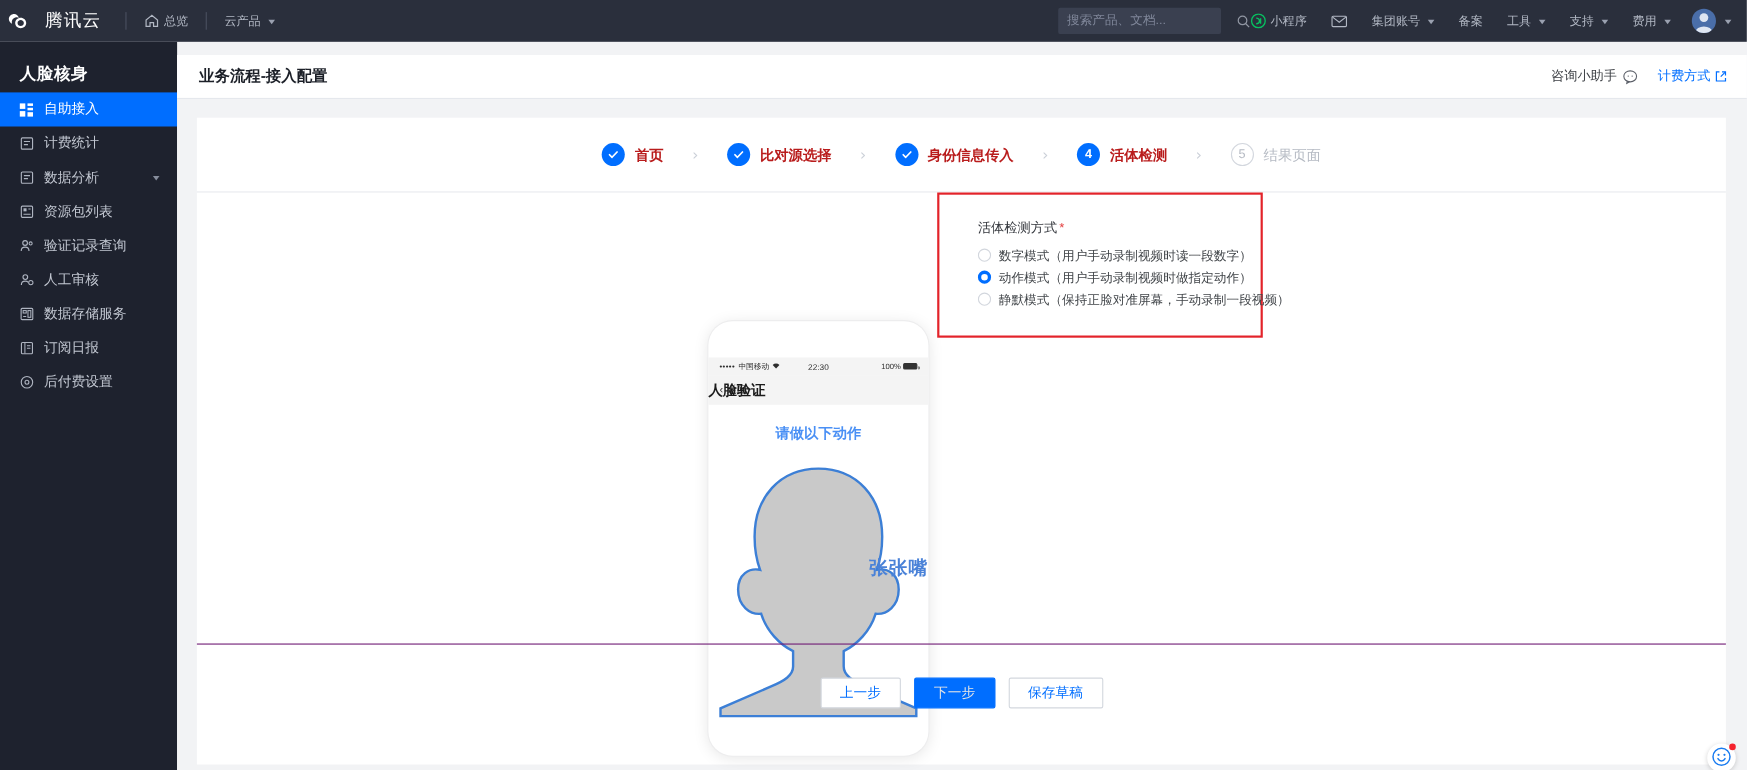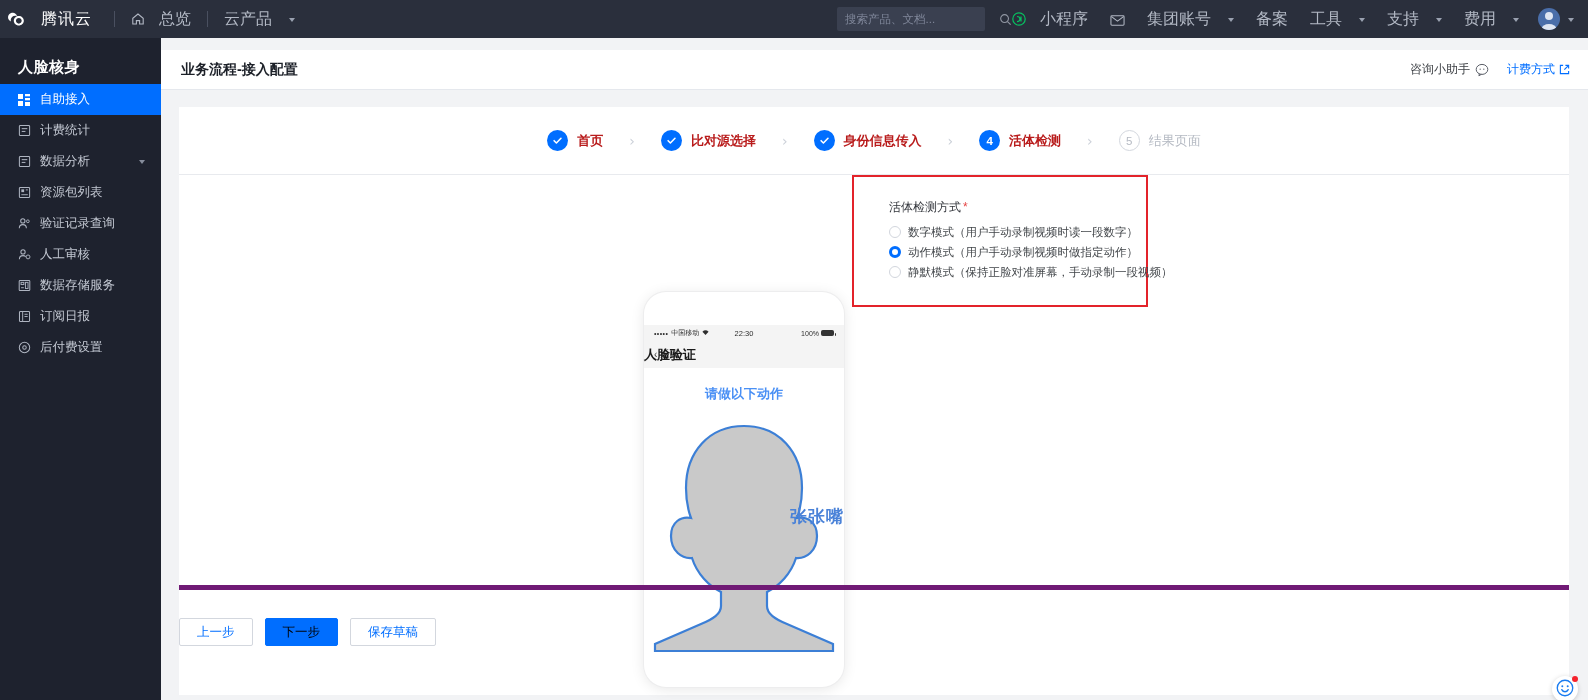--- a/index.html
+++ b/index.html
@@ -18,22 +18,22 @@
     width: 1588px; height: 38px;
     background: #2a2f3c;
     display: flex; align-items: center;
     z-index: 50;
   }
   .brand { display: flex; align-items: center; padding-left: 6px; gap: 9px; }
   .brand-logo { width: 26px; height: 20px; }
   .brand-name { color: #fff; font-size: 16px; letter-spacing: 1px; }
   .tb-divider { width: 1px; height: 16px; background: #4a5060; margin: 0 14px; }
   .tb-item {
-    display: flex; align-items: center; gap: 14px;
-    color: #b2b8c4; font-size: 16px; height: 38px; padding: 0 2px;
+    display: flex; align-items: center; gap: 4px;
+    color: #b2b8c4; font-size: 11px; height: 38px; padding: 0 2px;
     cursor: pointer; white-space: nowrap;
   }
   .home-icon { width: 14px; height: 14px; display:inline-block; }
   .caret {
     display: inline-block; width: 0; height: 0;
     border-left: 3.5px solid transparent;
     border-right: 3.5px solid transparent;
     border-top: 4px solid #9aa1b0;
     margin-left: 3px; position: relative; top: 1px;
   }
@@ -227,31 +227,31 @@
     width: 12px; height: 12px; border-radius: 50%;
     border: 1px solid #d2d6dd; background: #fff; flex: none;
     position: relative;
   }
   .radio.on { border: 3.5px solid #006eff; background: #fff; }
   .opt-text { font-size: 11.5px; color: #414549; white-space: nowrap; }
 
   
   .card-foot {
     position: absolute; bottom: 0; left: 0; width: 100%;
-    height: 89px; border-top: 5px solid #701a75;
-    display: flex; align-items: center; justify-content: flex-start; gap: 12px;
+    height: 89px; border-top: 1px solid #701a75;
+    display: flex; align-items: center; justify-content: center; gap: 12px;
   }
   .btn {
     height: 28px; min-width: 62px; padding: 0 17px;
     font-size: 12.5px; border-radius: 2px; cursor: pointer;
     display: flex; align-items: center; justify-content: center;
     font-family: "Liberation Sans", "DejaVu Sans", sans-serif;
   }
   .btn-outline { border: 1px solid #d3d7de; background: #fff; color: #006eff; }
-  .btn-primary { border: 1px solid #006eff; background: #006eff; color: #000000; font-family: Liberation Mono, monospace; }
+  .btn-primary { border: 1px solid #006eff; background: #006eff; color: #e5e5e5; font-family: Liberation Mono, monospace; }
 
   
   .feedback {
     position: absolute; right: 10px; bottom: 10px;
     width: 26px; height: 26px; border-radius: 50%;
     background: #fff; box-shadow: 0 1px 5px rgba(0,0,0,.18);
     display: flex; align-items: center; justify-content: center;
     cursor: pointer; z-index: 60;
   }
   .fb-dot {

